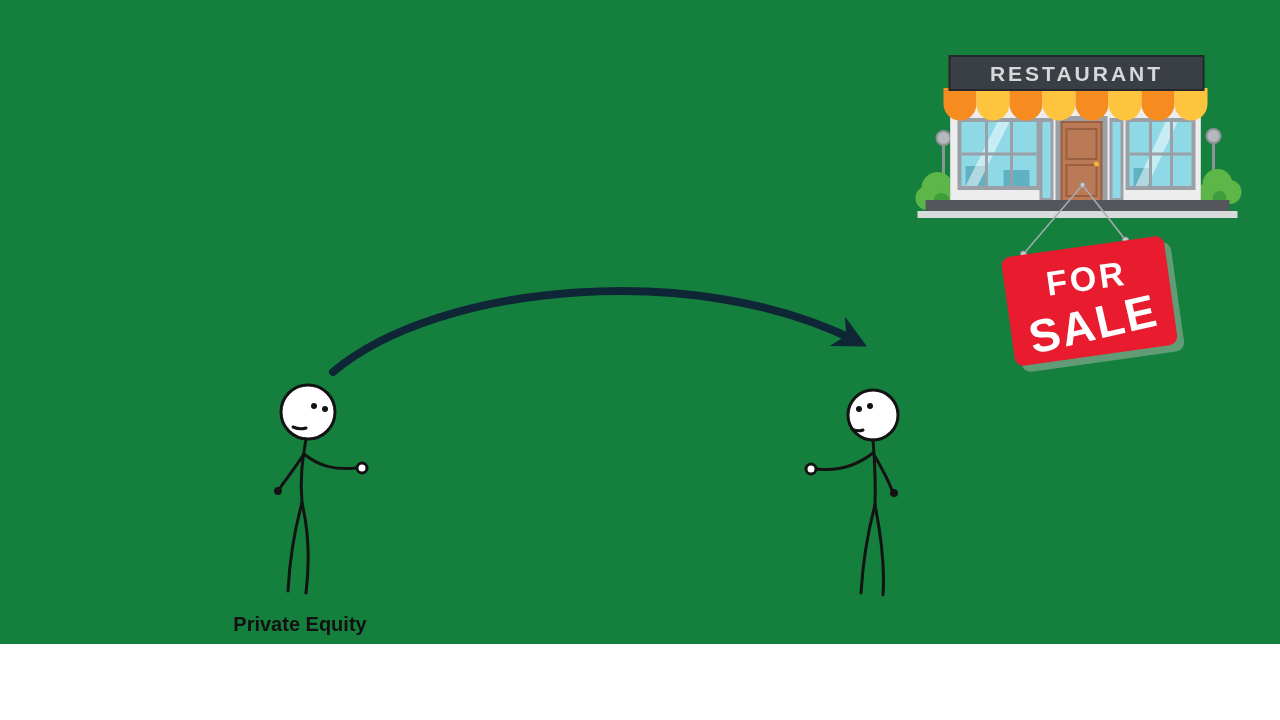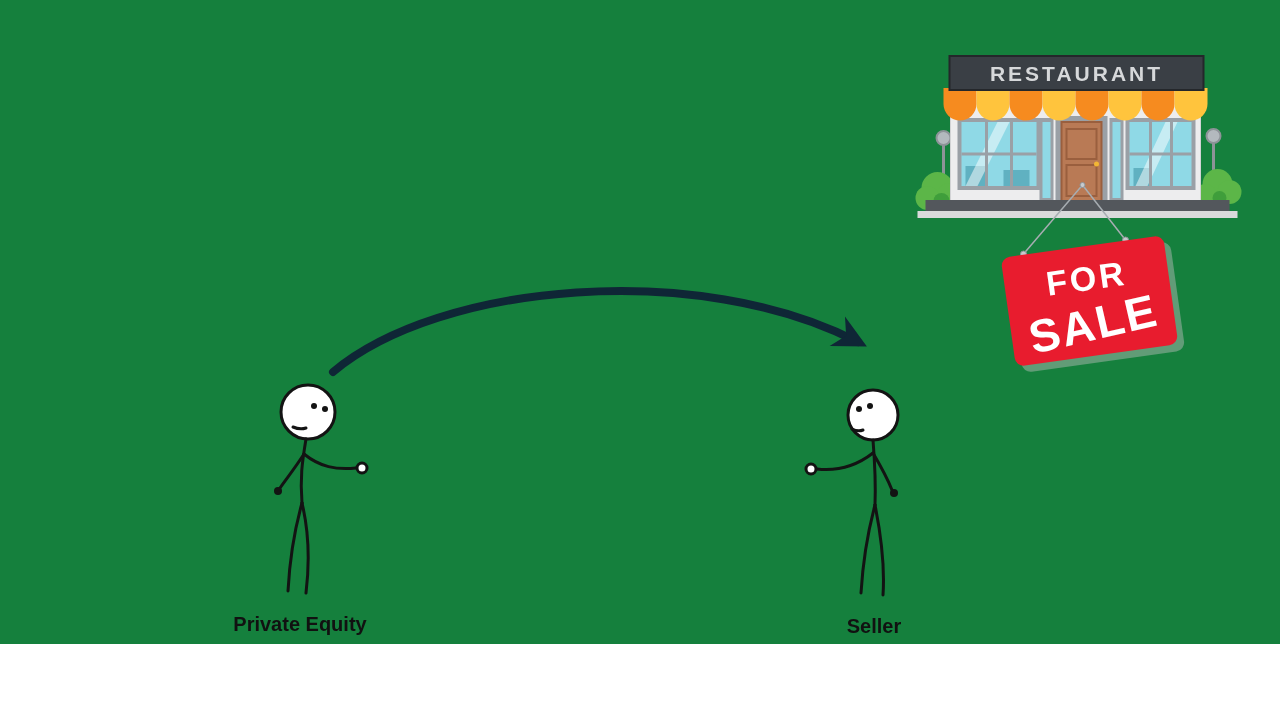--- a/index.html
+++ b/index.html
@@ -193,15 +193,14 @@
     <g transform="rotate(-8 182 253)">
       <rect class="sign-shadow" x="106" y="205" width="164" height="110" rx="9"></rect>
       <rect class="sign-red" x="100" y="198" width="164" height="110" rx="9"></rect>
       <text class="fs-text" x="182" y="242" font-size="34" letter-spacing="3" text-anchor="middle">FOR</text>
       <text class="fs-text" x="183" y="292" font-size="46" letter-spacing="2" text-anchor="middle" transform="rotate(-5 183 280)">SALE</text>
     </g>
   </svg>
 
   <div class="label" style="left:215px;top:610px;width:170px">Private Equity Private</div>
 
-  <div class="label" style="left:789px;top:612px;width:170px">Seller</div>
 
 </div>
 
 </body></html>

